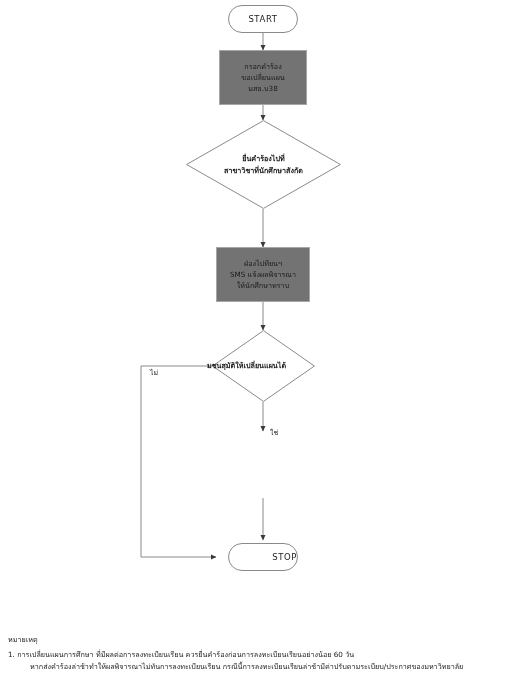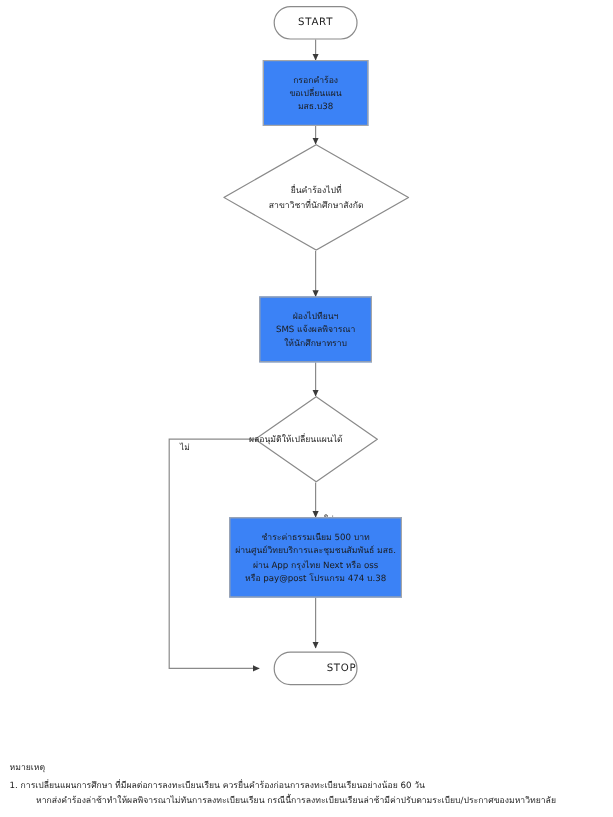--- a/index.html
+++ b/index.html
@@ -47,21 +47,21 @@
     border-radius: 16px;
     background: #ffffff;
     font-size: 8.5px;
     letter-spacing: 0.6px;
     color: #222;
   }
 
   
   .process {
     border: 1px solid #a6a6a6;
-    background: #3b82f6;
+    background: #737373;
     font-size: 7.2px;
     line-height: 1.55;
     padding: 3px 4px;
   }
   .process .ln { white-space: nowrap; }
 
   
   .decision {
     background: transparent;
   }
@@ -71,21 +71,21 @@
     width: 100%;
     height: 100%;
   }
   .decision .dtext {
     position: relative;
     z-index: 2;
     font-size: 7.2px;
     line-height: 1.55;
     color: #1a1a1a;
   }
-  .decision .dtext .ln { white-space: nowrap; }
+  .decision .dtext .ln { white-space: nowrap; font-weight: bold; }
 
   .edge-label {
     position: absolute;
     font-size: 7px;
     color: #1a1a1a;
     white-space: nowrap;
     margin-top: 15px;
   }
 
   .notes {
@@ -152,33 +152,27 @@
     <span class="ln">ฝ่องไปทียนฯ</span>
     <span class="ln">SMS แจ้งผลพิจารณา</span>
     <span class="ln">ให้นักศึกษาทราบ</span>
   </div>
 
   <div class="node decision" style="left:212px; top:330px; width:103px; height:72px;">
     <svg class="dia" viewBox="0 0 103 72" xmlns="http://www.w3.org/2000/svg">
       <polygon points="51.5,0.6 102.4,36 51.5,71.4 0.6,36" fill="#ffffff" stroke="#8a8a8a" stroke-width="1"></polygon>
     </svg>
     <div class="dtext" style="width:170px; margin-left:-34px;">
-      <div class="ln">ผลอนุมัติให้เปลี่ยนแผนได้</div>
+      <div class="ln">มชนสุมัติให้เปลี่ยนแผนได้</div>
     </div>
   </div>
 
   <div class="edge-label" style="left:150px; top:352px;">ไม่</div>
   <div class="edge-label" style="left:270px; top:412px;">ใช่</div>
 
-  <div class="node process" style="left:191px; top:431px; width:144px; height:67px;">
-    <span class="ln">ชำระค่าธรรมเนียม 500 บาท</span>
-    <span class="ln">ผ่านศูนย์วิทยบริการและชุมชนสัมพันธ์ มสธ.</span>
-    <span class="ln">ผ่าน App กรุงไทย Next หรือ oss</span>
-    <span class="ln">หรือ pay@post โปรแกรม 474 บ.38</span>
-  </div>
 
   <div class="node terminator" style="left:228px; top:543px; width:70px; height:28px;align-items:flex-end;">
     <span>STOP</span>
   </div>
 
   <div class="notes">
     <div class="note-title">หมายเหตุ</div>
     <div class="note-item">1. การเปลี่ยนแผนการศึกษา ที่มีผลต่อการลงทะเบียนเรียน ควรยื่นคำร้องก่อนการลงทะเบียนเรียนอย่างน้อย 60 วัน</div>
     <div class="note-item note-sub">หากส่งคำร้องล่าช้าทำให้ผลพิจารณาไม่ทันการลงทะเบียนเรียน กรณีนี้การลงทะเบียนเรียนล่าช้ามีค่าปรับตามระเบียบ/ประกาศของมหาวิทยาลัย</div>
   </div>

